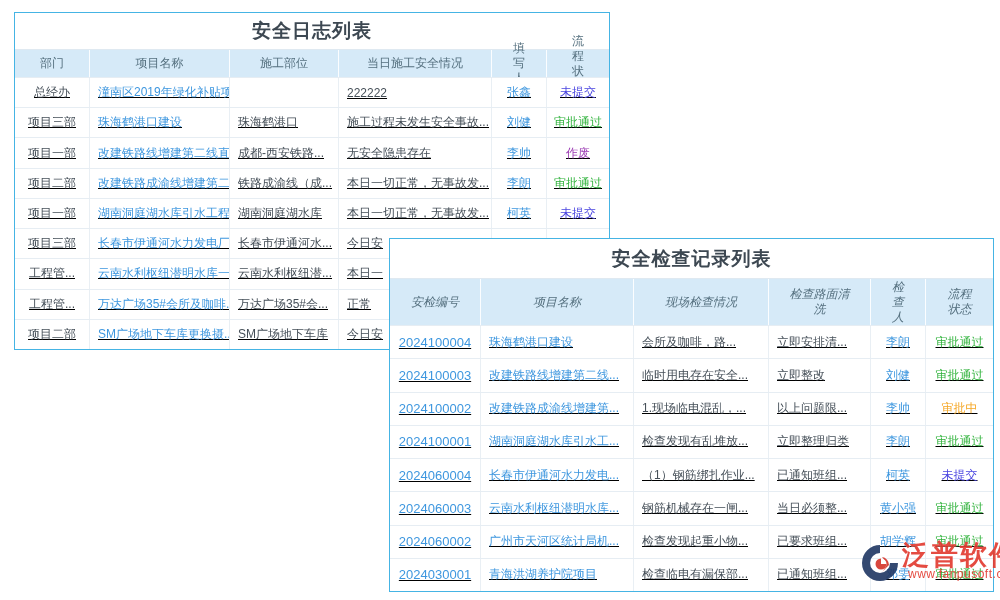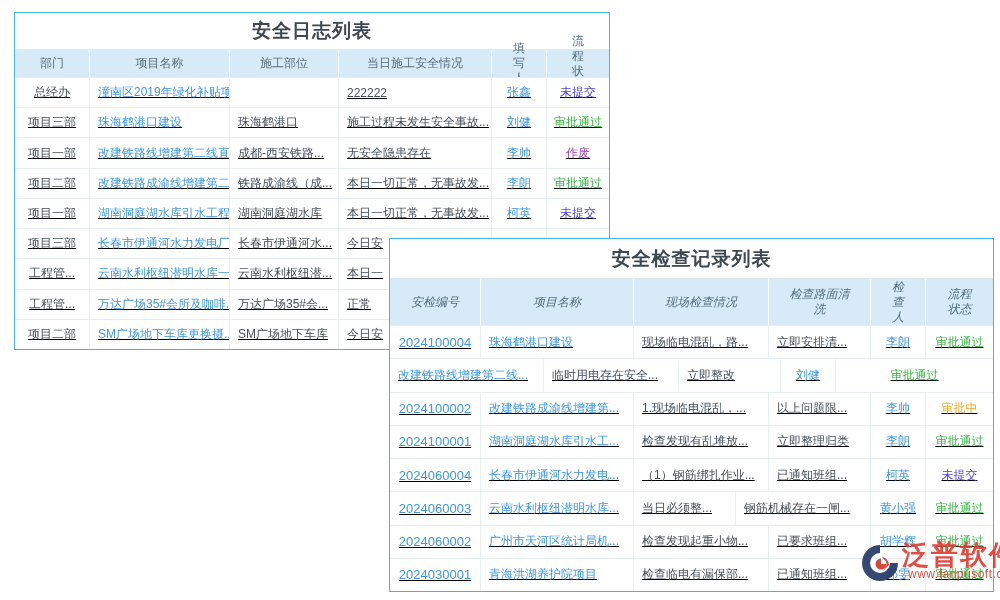--- a/index.html
+++ b/index.html
@@ -165,27 +165,28 @@
       <div class="th c3">现场检查情况</div>
       <div class="th c4">检查路面清洗</div>
       <div class="th c5">检查人</div>
       <div class="th c6">流程状态</div>
     </div>
     <div class="tbody">
 
         <div class="tr">
           <div class="td c1 center blue">2024100004</div>
           <div class="td c2 blue">珠海鹤港口建设</div>
-          <div class="td c3">现场临电混乱，路...</div>
+          <div class="td c3">会所及咖啡，路...</div>
           <div class="td c4">立即安排清...</div>
           <div class="td c5 center blue">李朗</div>
           <div class="td c6 center st-green">审批通过</div>
         </div>
 
         <div class="tr">
+          <div class="td c1 center blue">2024100003</div>
           <div class="td c2 blue">改建铁路线增建第二线...</div>
           <div class="td c3">临时用电存在安全...</div>
           <div class="td c4">立即整改</div>
           <div class="td c5 center blue">刘健</div>
           <div class="td c6 center st-green">审批通过</div>
         </div>
 
         <div class="tr">
           <div class="td c1 center blue">2024100002</div>
           <div class="td c2 blue">改建铁路成渝线增建第...</div>
@@ -209,22 +210,22 @@
           <div class="td c2 blue">长春市伊通河水力发电...</div>
           <div class="td c3">（1）钢筋绑扎作业...</div>
           <div class="td c4">已通知班组...</div>
           <div class="td c5 center blue">柯英</div>
           <div class="td c6 center st-blue">未提交</div>
         </div>
 
         <div class="tr">
           <div class="td c1 center blue">2024060003</div>
           <div class="td c2 blue">云南水利枢纽潜明水库...</div>
+          <div class="td c3">钢筋机械存在一闸...</div>
           <div class="td c4">当日必须整...</div>
-          <div class="td c3">钢筋机械存在一闸...</div>
           <div class="td c5 center blue">黄小强</div>
           <div class="td c6 center st-green">审批通过</div>
         </div>
 
         <div class="tr">
           <div class="td c1 center blue">2024060002</div>
           <div class="td c2 blue">广州市天河区统计局机...</div>
           <div class="td c3">检查发现起重小物...</div>
           <div class="td c4">已要求班组...</div>
           <div class="td c5 center blue">胡学辉</div>

